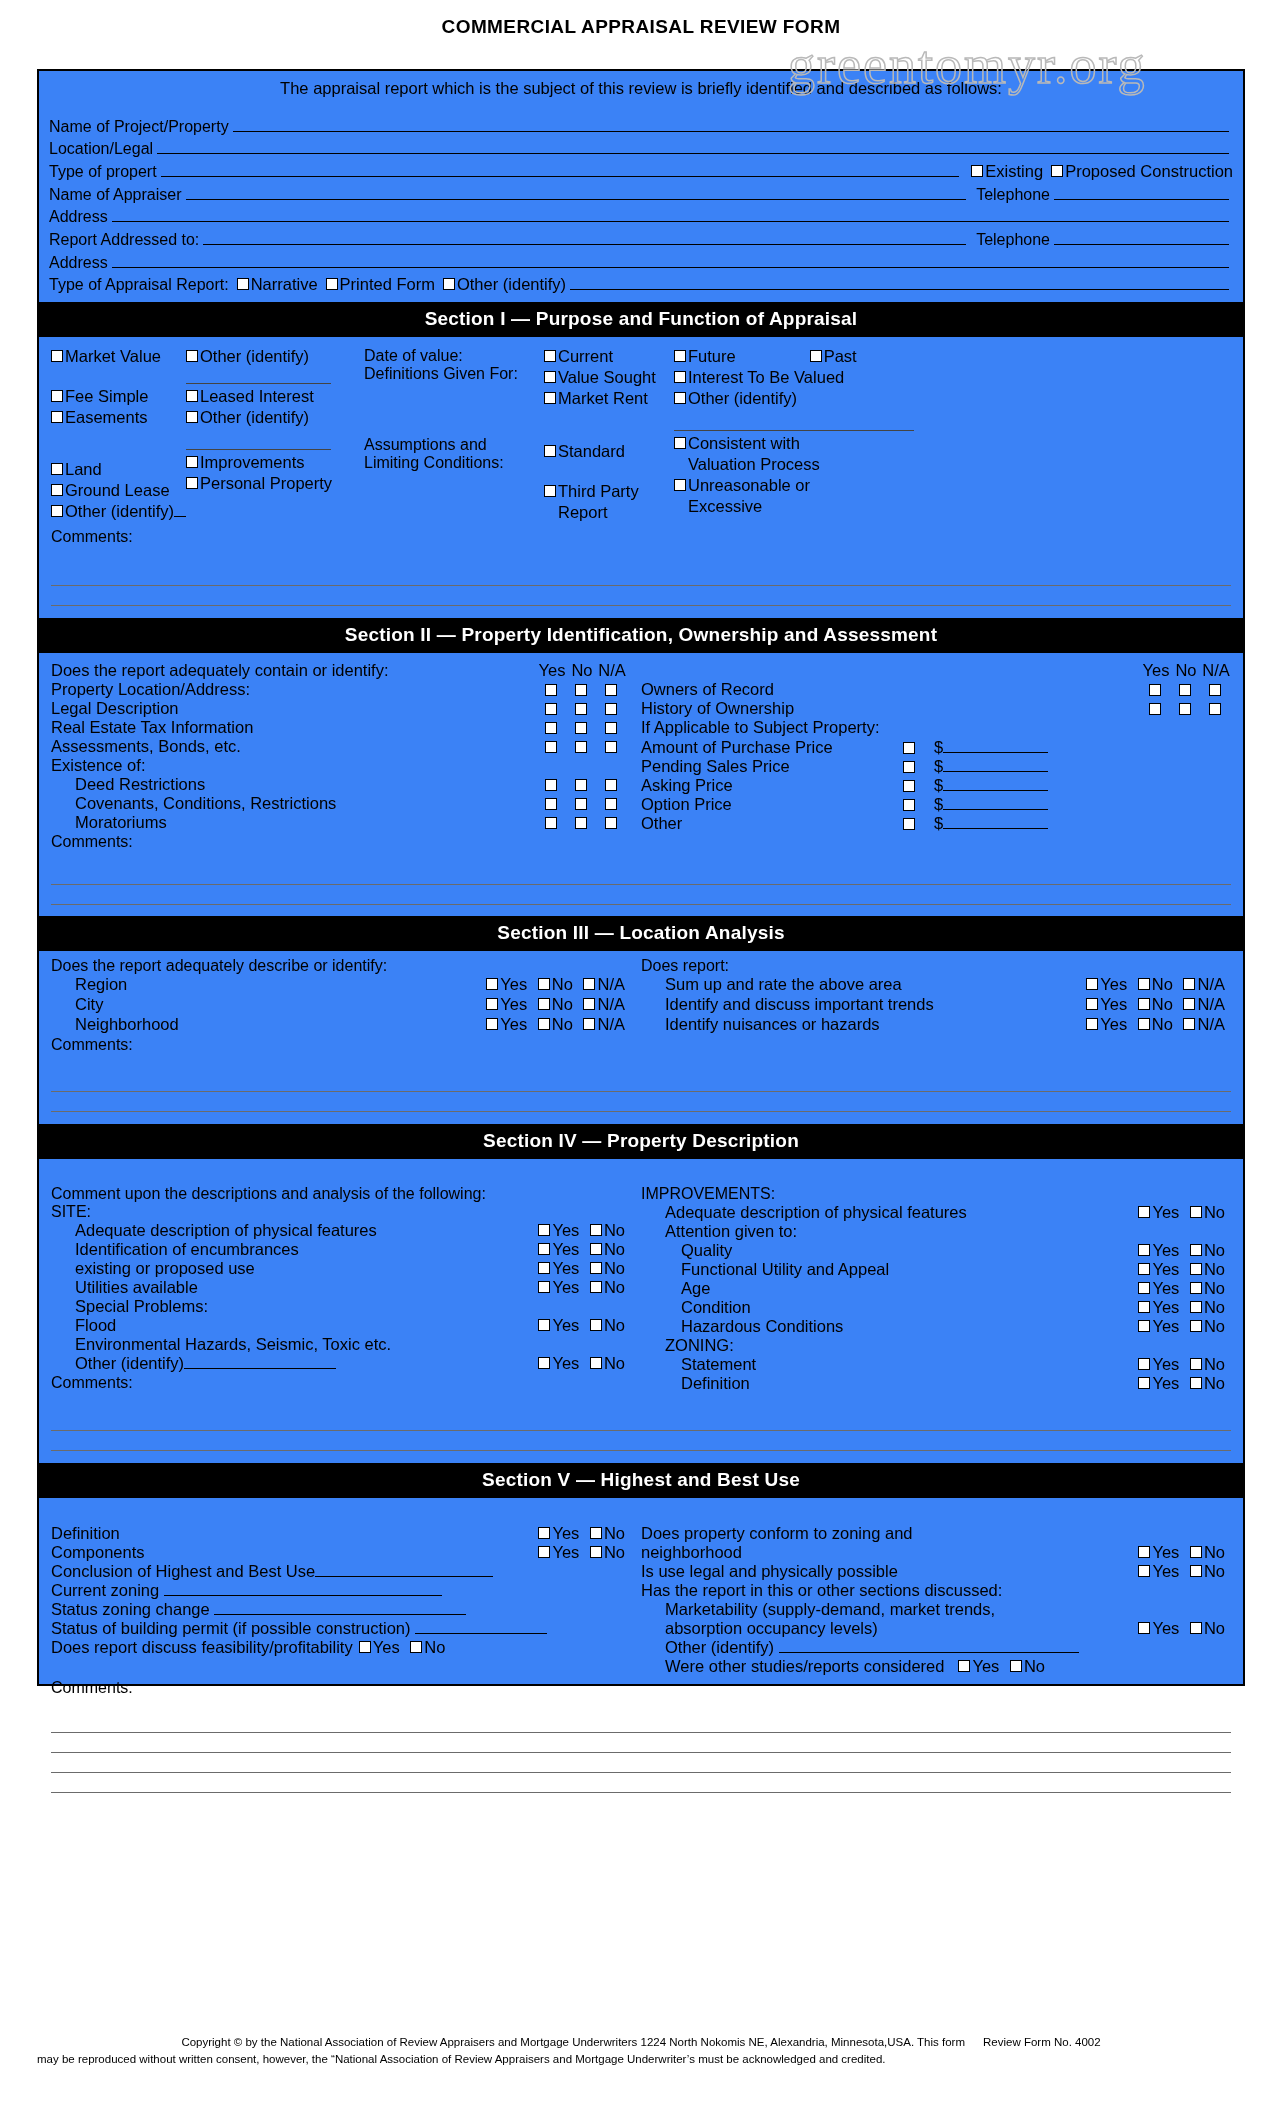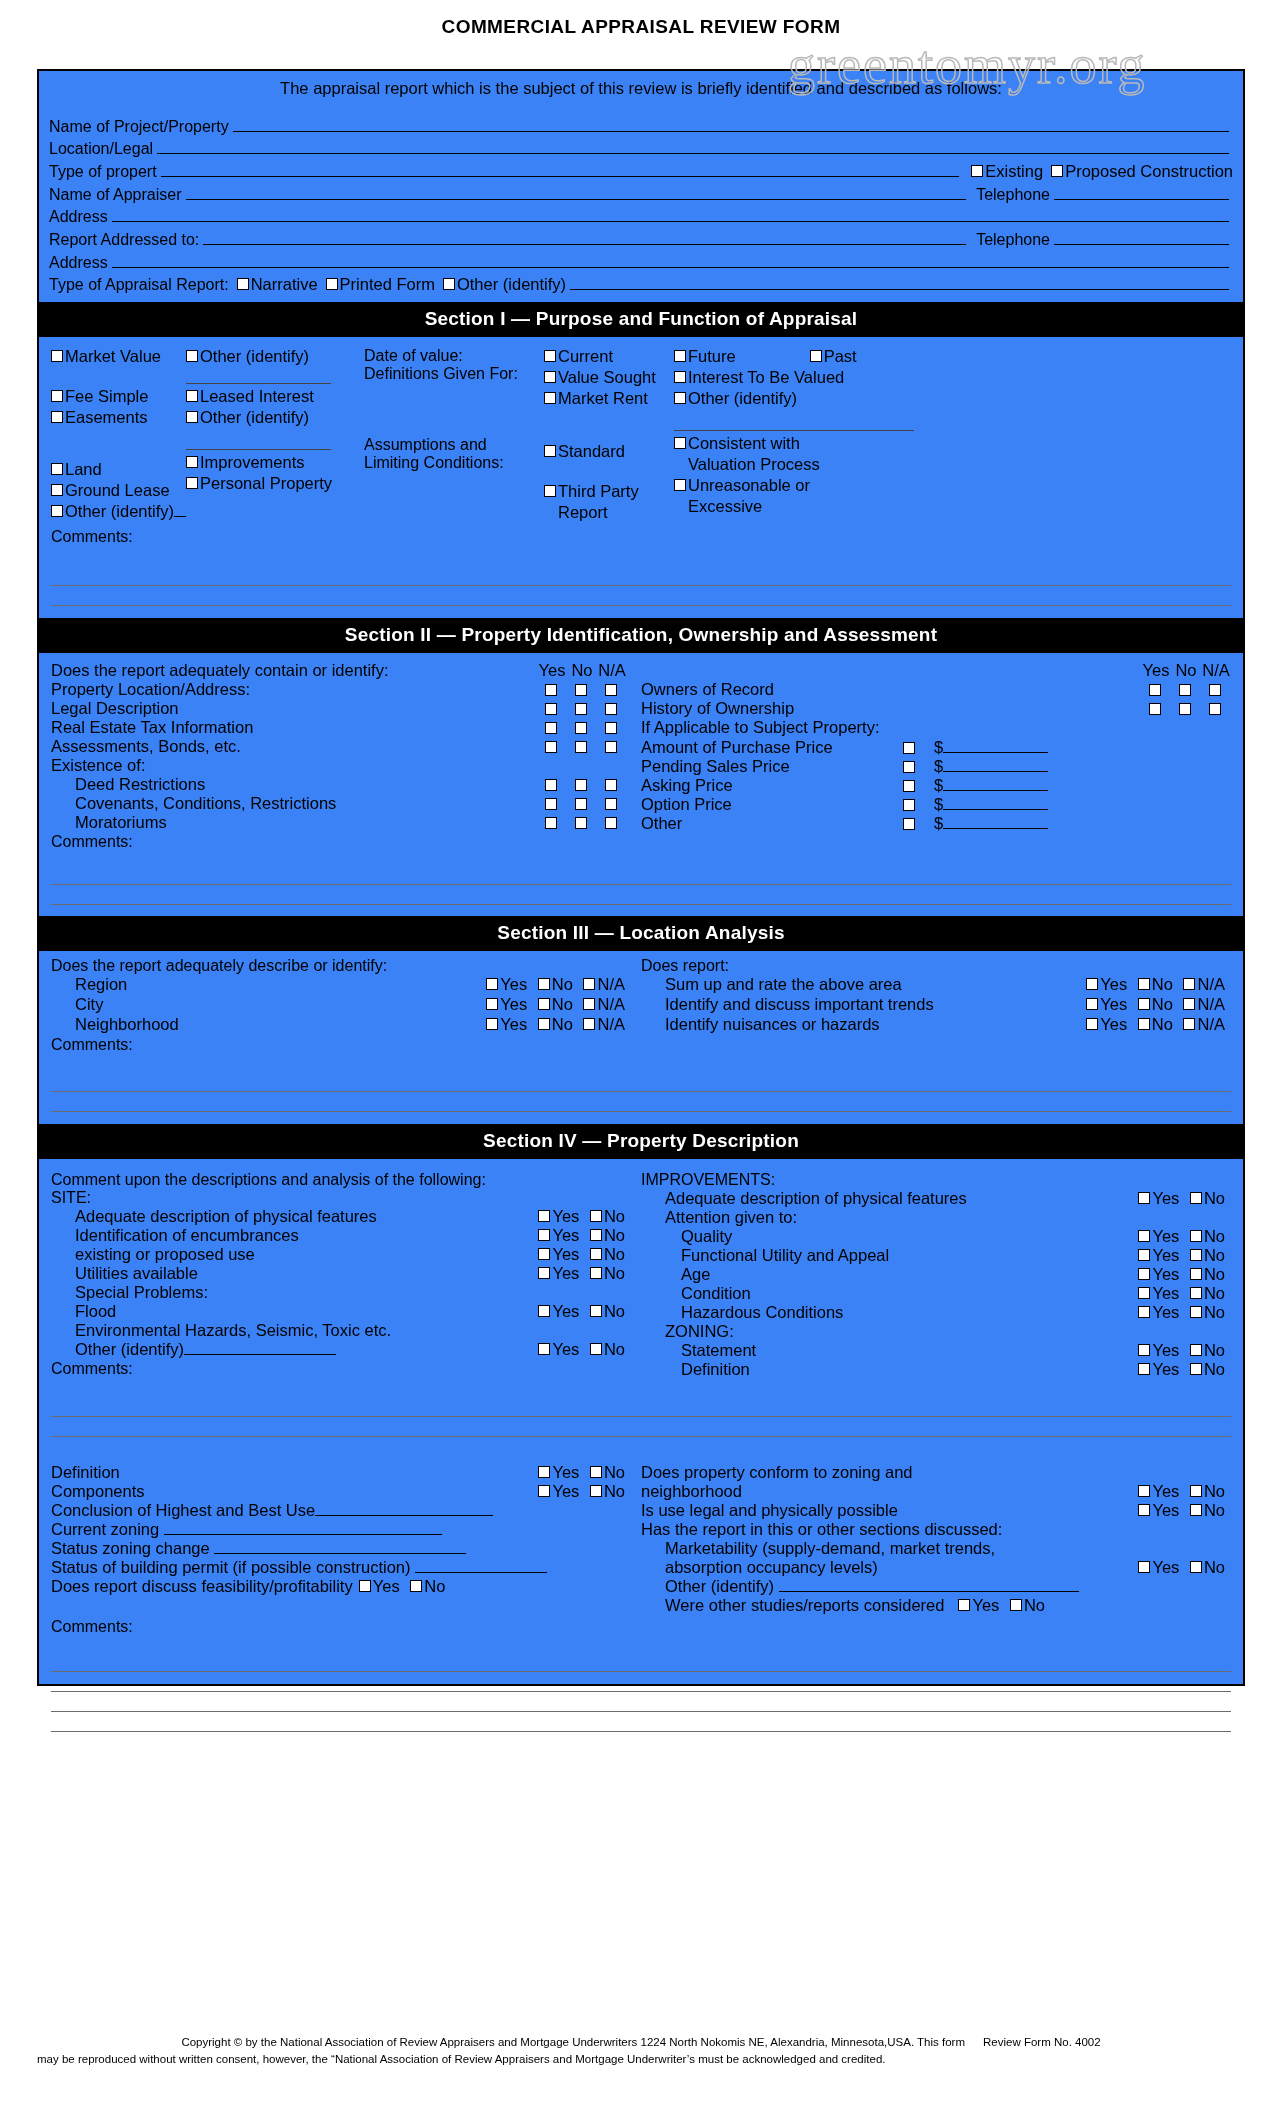--- a/index.html
+++ b/index.html
@@ -625,21 +625,21 @@
     </div>
   </div>
 
   <div class="comment-rules" style="padding-top:12px">
     <div></div>
     <div></div>
   </div>
 
   <div class="sec-bar" style="margin-top:12px">Section IV — Property Description</div>
 
-  <div class="sec-body" style="padding-top:12px;">
+  <div class="sec-body" style="padding-top:26px;">
     <div class="cols">
 
       <div class="col-l" style="padding-right:10px">
         <div class="lbl">Comment upon the descriptions and analysis of the following:</div>
         <div class="lbl">SITE:</div>
 
         <div class="ynrow">
           <span class="t ind1">Adequate description of physical features</span>
           <span class="yna">
             <span class="ycol">
@@ -843,20 +843,21 @@
       </div>
 
     </div>
   </div>
 
   <div class="comment-rules" style="padding-top:12px">
     <div></div>
     <div></div>
   </div>
 
+  <div class="sec-bar" style="margin-top:12px">Section V — Highest and Best Use</div>
 
   <div class="sec-body" style="padding-top:26px;">
     <div class="cols">
 
       <div class="col-l" style="padding-right:10px">
         <div class="ynrow">
           <span class="t">Definition</span>
           <span class="yna">
             <span class="ycol">
                 <span class="cb"></span>

